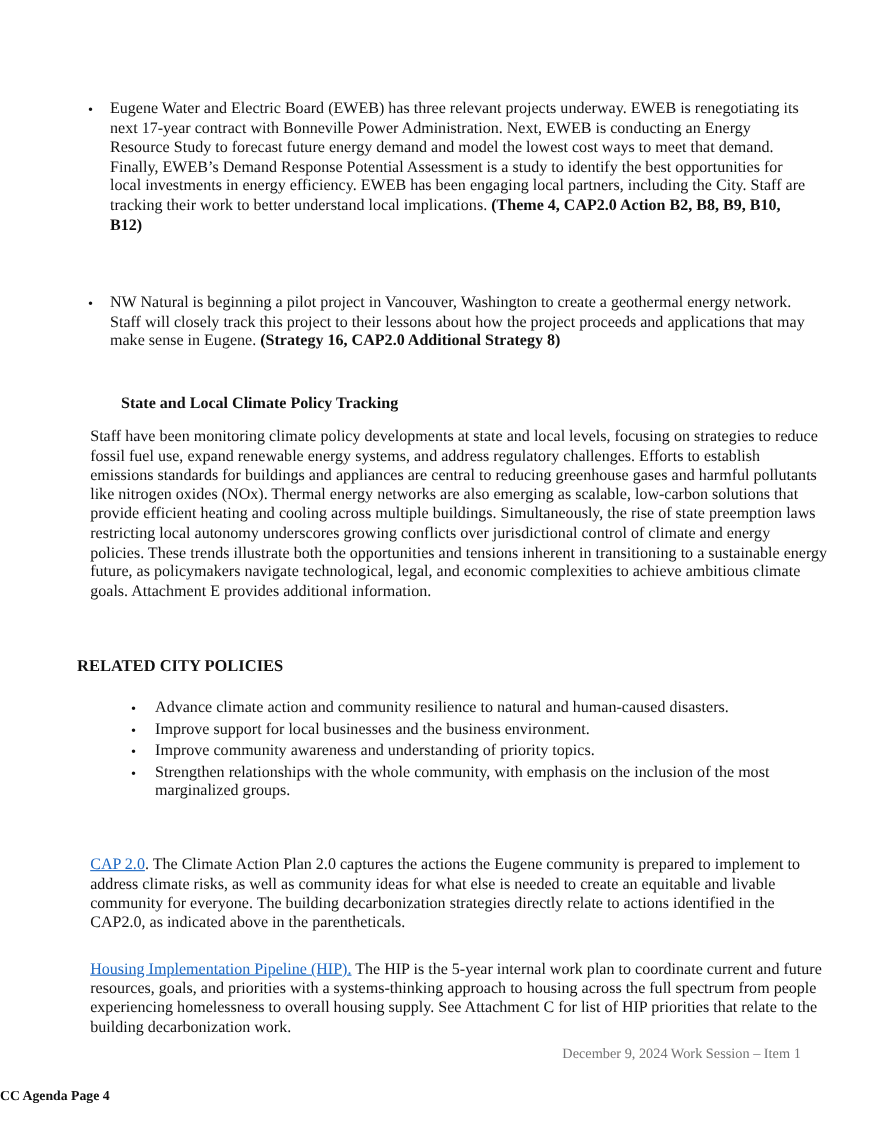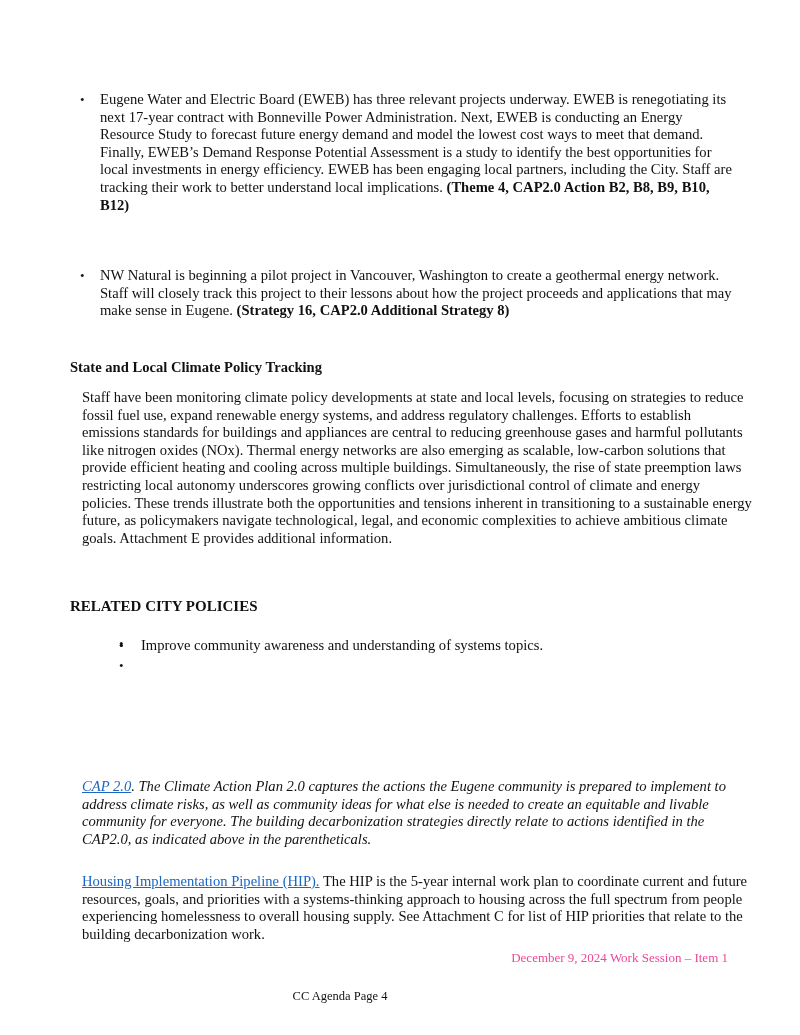--- a/index.html
+++ b/index.html
@@ -83,22 +83,23 @@
       right: 72px;
       top: 949px;
       color: #e0201e;
       font-size: 13px;
     }
     .footer-page {
       position: absolute;
       left: 0;
       width: 680px;
       top: 988px;
-      text-align: center;
+      text-align: left;
       font-size: 12.5px;
+      font-weight: bold;
     }
   </style>
 </head>
 <body>
 
 <div class="page">
 
   <ul class="bullet-list" style="top:91px;">
     <li>
       <span class="bullet">•</span>
@@ -106,45 +107,48 @@
     </li>
   </ul>
 
   <ul class="bullet-list" style="top:267px;">
     <li>
       <span class="bullet">•</span>
       <span>NW Natural is beginning a pilot project in Vancouver, Washington to create a geothermal energy network. Staff will closely track this project to their lessons about how the project proceeds and applications that may make sense in Eugene. </span><span class="bold-italic">(Strategy 16, CAP2.0 Additional Strategy 8)</span>
     </li>
   </ul>
 
-  <h3 class="section-heading" style="top:359px; font-size:14.6px;">State and Local Climate Policy Tracking</h3>
+  <h3 class="section-heading" style="top:359px; font-size:14.6px;margin-left:40px;">State and Local Climate Policy Tracking</h3>
   <p class="para" style="top:377px;">Staff have been monitoring climate policy developments at state and local levels, focusing on strategies to reduce fossil fuel use, expand renewable energy systems, and address regulatory challenges. Efforts to establish emissions standards for buildings and appliances are central to reducing greenhouse gases and harmful pollutants like nitrogen oxides (NOx). Thermal energy networks are also emerging as scalable, low-carbon solutions that provide efficient heating and cooling across multiple buildings. Simultaneously, the rise of state preemption laws restricting local autonomy underscores growing conflicts over jurisdictional control of climate and energy policies. These trends illustrate both the opportunities and tensions inherent in transitioning to a sustainable energy future, as policymakers navigate technological, legal, and economic complexities to achieve ambitious climate goals. Attachment E provides additional information.</p>
 
   <h3 class="section-heading" style="top:598px; font-size:15px;">RELATED CITY POLICIES</h3>
 
   <ul class="goals-list" style="top:635px;">
     <li>
       <span class="bullet">•</span>
+      <span>Advance climate action and community resilience to natural and human-caused disasters.</span>
     </li>
     <li style="margin-top:2px;">
       <span class="bullet">•</span>
+      <span>Improve support for local businesses and the business environment.</span>
     </li>
     <li style="margin-top:2px;">
       <span class="bullet">•</span>
-      <span>Improve community awareness and understanding of systems topics.</span>
+      <span>Improve community awareness and understanding of priority topics.</span>
     </li>
     <li style="margin-top:2px;">
       <span class="bullet">•</span>
+      <span>Strengthen relationships with the whole community, with emphasis on the inclusion of the most marginalized groups.</span>
     </li>
   </ul>
 
-  <p class="para" style="top:766px;font-style:italic;">
+  <p class="para" style="top:766px;">
     <span class="link" style="color: rgb(26, 102, 194);">CAP 2.0</span><span>. The Climate Action Plan 2.0 captures the actions the Eugene community is prepared to implement to address climate risks, as well as community ideas for what else is needed to create an equitable and livable community for everyone. The building decarbonization strategies directly relate to actions identified in the CAP2.0, as indicated above in the parentheticals.</span>
   </p>
 
   <p class="para" style="top:861px;">
     <span class="link" style="color: rgb(26, 102, 194);">Housing Implementation Pipeline (HIP).</span><span> The HIP is the 5-year internal work plan to coordinate current and future resources, goals, and priorities with a systems-thinking approach to housing across the full spectrum from people experiencing homelessness to overall housing supply. See Attachment C for list of HIP priorities that relate to the building decarbonization work.</span>
   </p>
 
-  <div class="footer-session" style="color: #ec4899;">December 9, 2024 Work Session – Item 1</div>
+  <div class="footer-session" style="color: #737373;">December 9, 2024 Work Session – Item 1</div>
   <div class="footer-page">CC Agenda Page 4</div>
 
 </div>
 
 </body></html>

